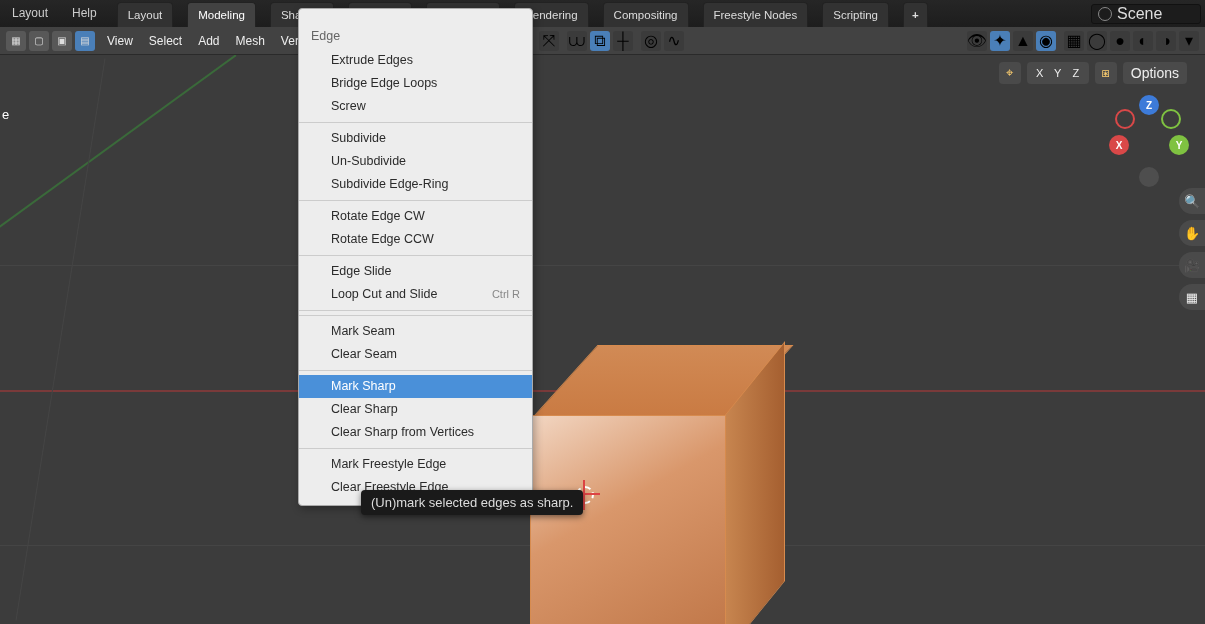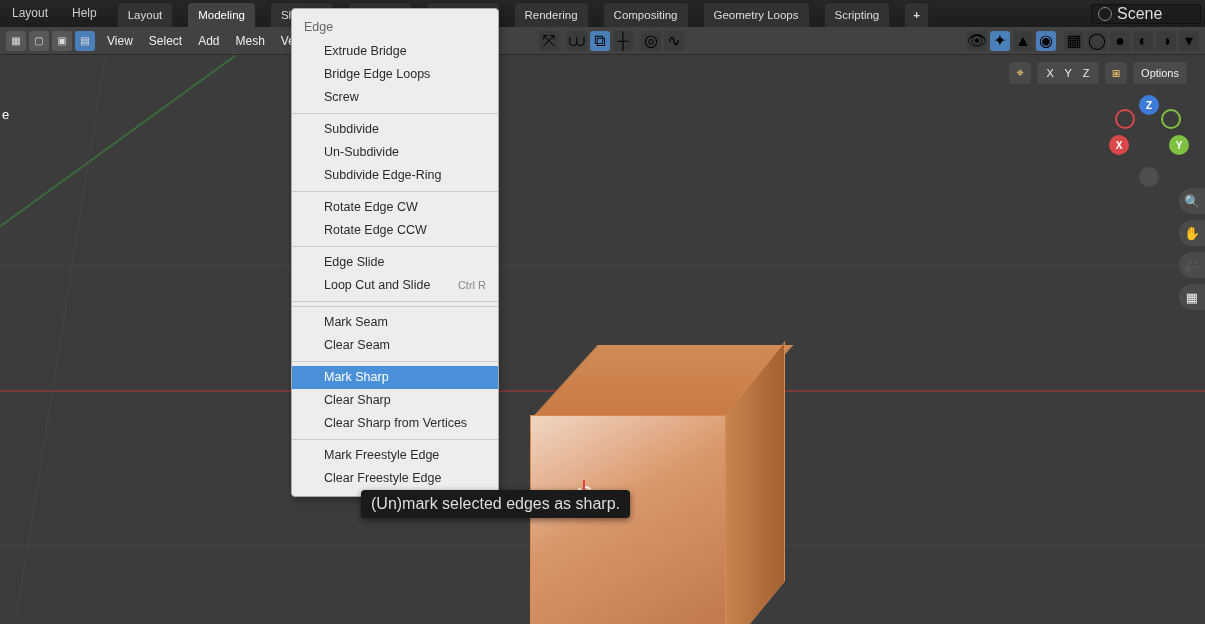--- a/index.html
+++ b/index.html
@@ -24,21 +24,21 @@
   .vp-header .txtbtn { color:#eee; font-size:12px; padding:0 4px; cursor:default;}
   .vp-header .sep { flex:1; }
   .icon-cluster { display:flex; gap:3px; }
   .icon-cluster .sq { width:20px; height:20px; background:#3b3b3b; border-radius:3px; display:inline-flex; align-items:center; justify-content:center; }
   .icon-cluster .sq.blue { background:#4a7fb8; }
 
   
   .axis-pill { position:absolute; top:62px; right:18px; height:22px; display:flex; align-items:center; gap:6px; }
   .axis-pill .box { background:#4a4a4a; border-radius:4px; display:flex; align-items:center; padding:0 4px; height:22px; }
   .axis-pill .letter { width:18px; text-align:center; color:#eee; font-size:11px; }
-  .options-btn { background:#4a4a4a; color:#eee; font-size:11px; border-radius:4px; padding:0 8px; height:22px; display:flex; align-items:center; }
+  .options-btn { background:#4a4a4a; color:#eee; font-size:14px; border-radius:4px; padding:0 8px; height:22px; display:flex; align-items:center; }
   .butterfly { width:22px; height:22px; background:#4a4a4a; border-radius:4px; display:flex; align-items:center; justify-content:center; color:#ffd070; font-size:13px;}
 
   
   .nav-gizmo { position:absolute; top:95px; right:16px; width:80px; height:80px; }
   .nav-gizmo .ball { position:absolute; width:20px; height:20px; border-radius:50%; display:flex; align-items:center; justify-content:center; color:#fff; font-size:10px; font-weight:600;}
   .ball.z { background:#3d7bd9; top:0; left:30px; }
   .ball.x { background:#d94848; top:40px; left:0; }
   .ball.y { background:#7fc241; top:40px; left:60px; }
   .ball.faded { background:#555; top:72px; left:30px; opacity:.7;}
   .circle-outline { position:absolute; width:20px; height:20px; border:2px solid #7fc241; border-radius:50%; top:14px; left:52px;}
@@ -56,28 +56,28 @@
   .cube-face { position:absolute; }
   .cube-front { width:196px; height:240px; left:20px; top:70px; background:linear-gradient(150deg,#f2d6c2 0%, #d9976b 40%, #be7445 100%); border:1px solid #d78b4e; }
   .cube-top { width:196px; height:75px; left:20px; top:0; background:linear-gradient(#d18a55,#c97a42); transform:skewX(-42deg) ; transform-origin:bottom left; border:1px solid #d78b4e; }
   .cube-side { width:60px; height:240px; left:215px; top:70px; background:linear-gradient(90deg,#c7854f,#a55f30); transform:skewY(-51deg); transform-origin:top left; border:1px solid #d78b4e;}
   .cursor3d { position:absolute; left:570px; top:425px; width:30px; height:30px; }
   .cursor3d::before { content:""; position:absolute; inset:6px; border:2px dashed #fff; border-radius:50%;}
   .cursor3d::after { content:""; position:absolute; left:13px; top:0; width:2px; height:30px; background:#d44;}
   .cursor3d .h { position:absolute; top:13px; left:0; width:30px; height:2px; background:#d44;}
 
   
-  .context-menu { position:absolute; left:291px; top:8px; width:208px; background:#ededed; border:1px solid #aaa; border-radius:4px; box-shadow:2px 3px 8px rgba(0,0,0,.3); padding:7px 0 6px; color:#2b2b2b; font-size:12.5px; }
+  .context-menu { position:absolute; left:298px; top:8px; width:235px; background:#ededed; border:1px solid #aaa; border-radius:4px; box-shadow:2px 3px 8px rgba(0,0,0,.3); padding:16px 0 6px; color:#2b2b2b; font-size:12.5px; }
   .context-menu .title { padding:4px 12px 6px; color:#666; }
   .context-menu .item { padding:3px 12px 3px 32px; display:flex; justify-content:space-between; cursor:default; line-height:17px; position:relative;}
   .context-menu .item.hi { background:#4a90d9; color:#fff; }
   .context-menu .item .shortcut { color:#888; font-size:11px; }
   .context-menu hr { border:none; border-top:1px solid #ccc; margin:4px 0; }
 
-  .tooltip { position:absolute; left:361px; top:490px; background:#1a1a1a; color:#ddd; font-size:16px; padding:5px 10px; border-radius:4px; box-shadow:0 2px 6px rgba(0,0,0,.5); }
+  .tooltip { position:absolute; left:361px; top:490px; background:#1a1a1a; color:#ddd; font-size:13px; padding:5px 10px; border-radius:4px; box-shadow:0 2px 6px rgba(0,0,0,.5); }
 
   
   .axis-line-red { position:absolute; height:1.5px; background:#7a3a3a; top:335px; left:0; right:0;}
   .axis-line-green { position:absolute; width:1.5px; background:#3a6a3a; left:235px; top:0; height:900px; transform:rotate(54deg); transform-origin:top;}
   .grid-line { position:absolute; background:#454545; }
 </style>
 </head>
 <body>
 
 <div class="topbar">
@@ -86,21 +86,21 @@
     <span>Help</span>
   </div>
   <div class="tabs" id="workspace-tabs">
       <div class="tab">Layout</div>
       <div class="tab active">Modeling</div>
       <div class="tab">Shading</div>
       <div class="tab">Shading</div>
       <div class="tab">Animation</div>
       <div class="tab">Rendering</div>
       <div class="tab">Compositing</div>
-      <div class="tab">Geometry Loops</div>
+      <div class="tab">Freestyle Nodes</div>
       <div class="tab">Scripting</div>
       <div class="tab add">+</div>
     </div>
   <div class="top-right">
     <div class="scene-box">
       <span class="ic"></span>
       <span>Scene</span>
     </div>
   </div>
 </div>
@@ -188,21 +188,21 @@
 <div class="side-tools">
   <div class="rb">🔍</div>
   <div class="rb">✋</div>
   <div class="rb">🎥</div>
   <div class="rb">▦</div>
 </div>
 
 <div class="context-menu" id="edgeMenu">
   <div class="title">Edge</div>
 <div class="item">
-      <span>Extrude Bridge</span>
+      <span>Extrude Edges</span>
     </div>
     <div class="item">
       <span>Bridge Edge Loops</span>
     </div>
     <div class="item">
       <span>Screw</span>
     </div>
     <hr>
     <div class="item">
       <span>Subdivide</span>

